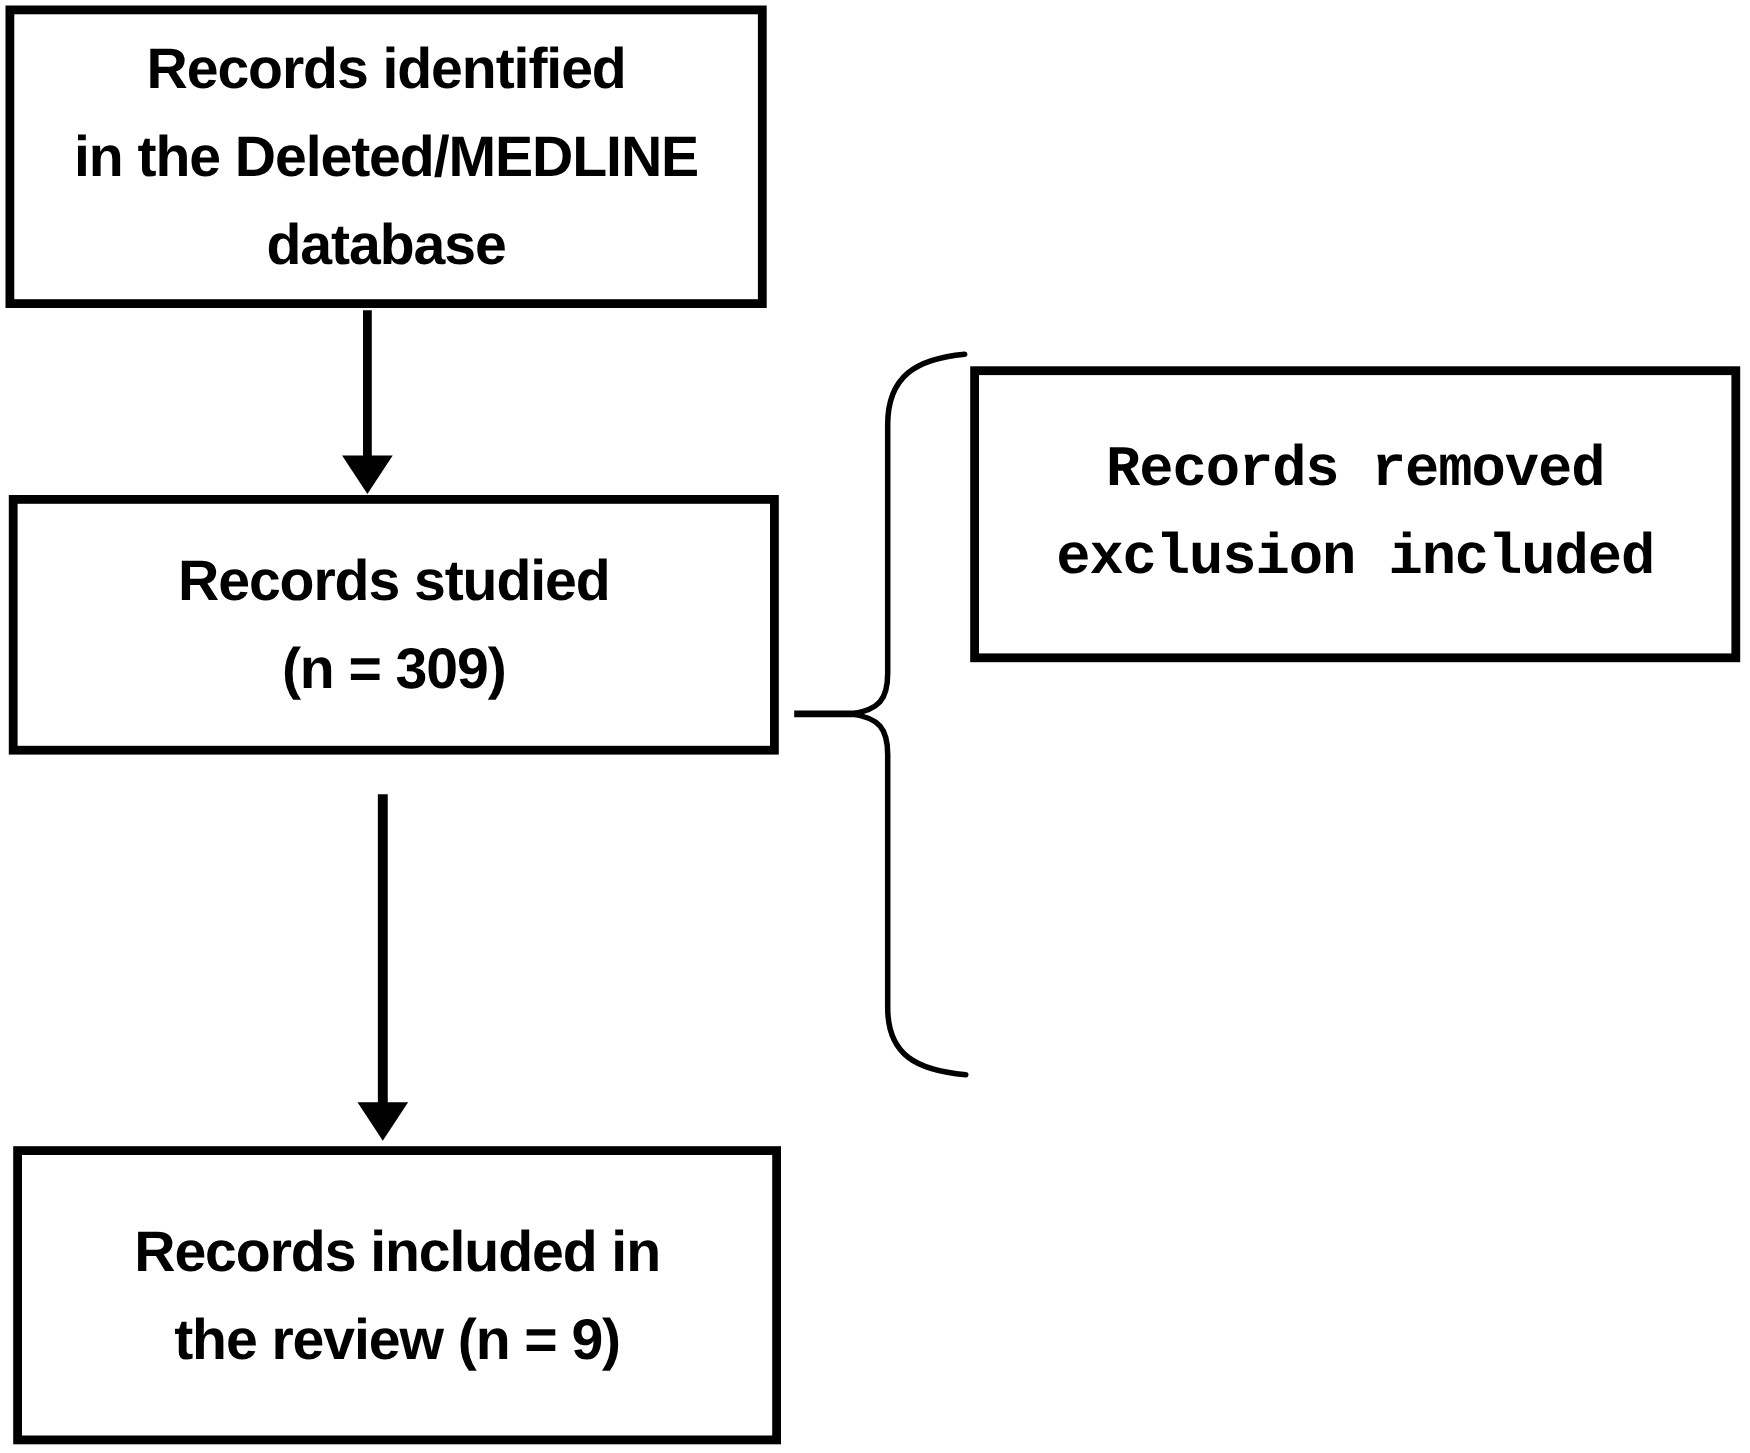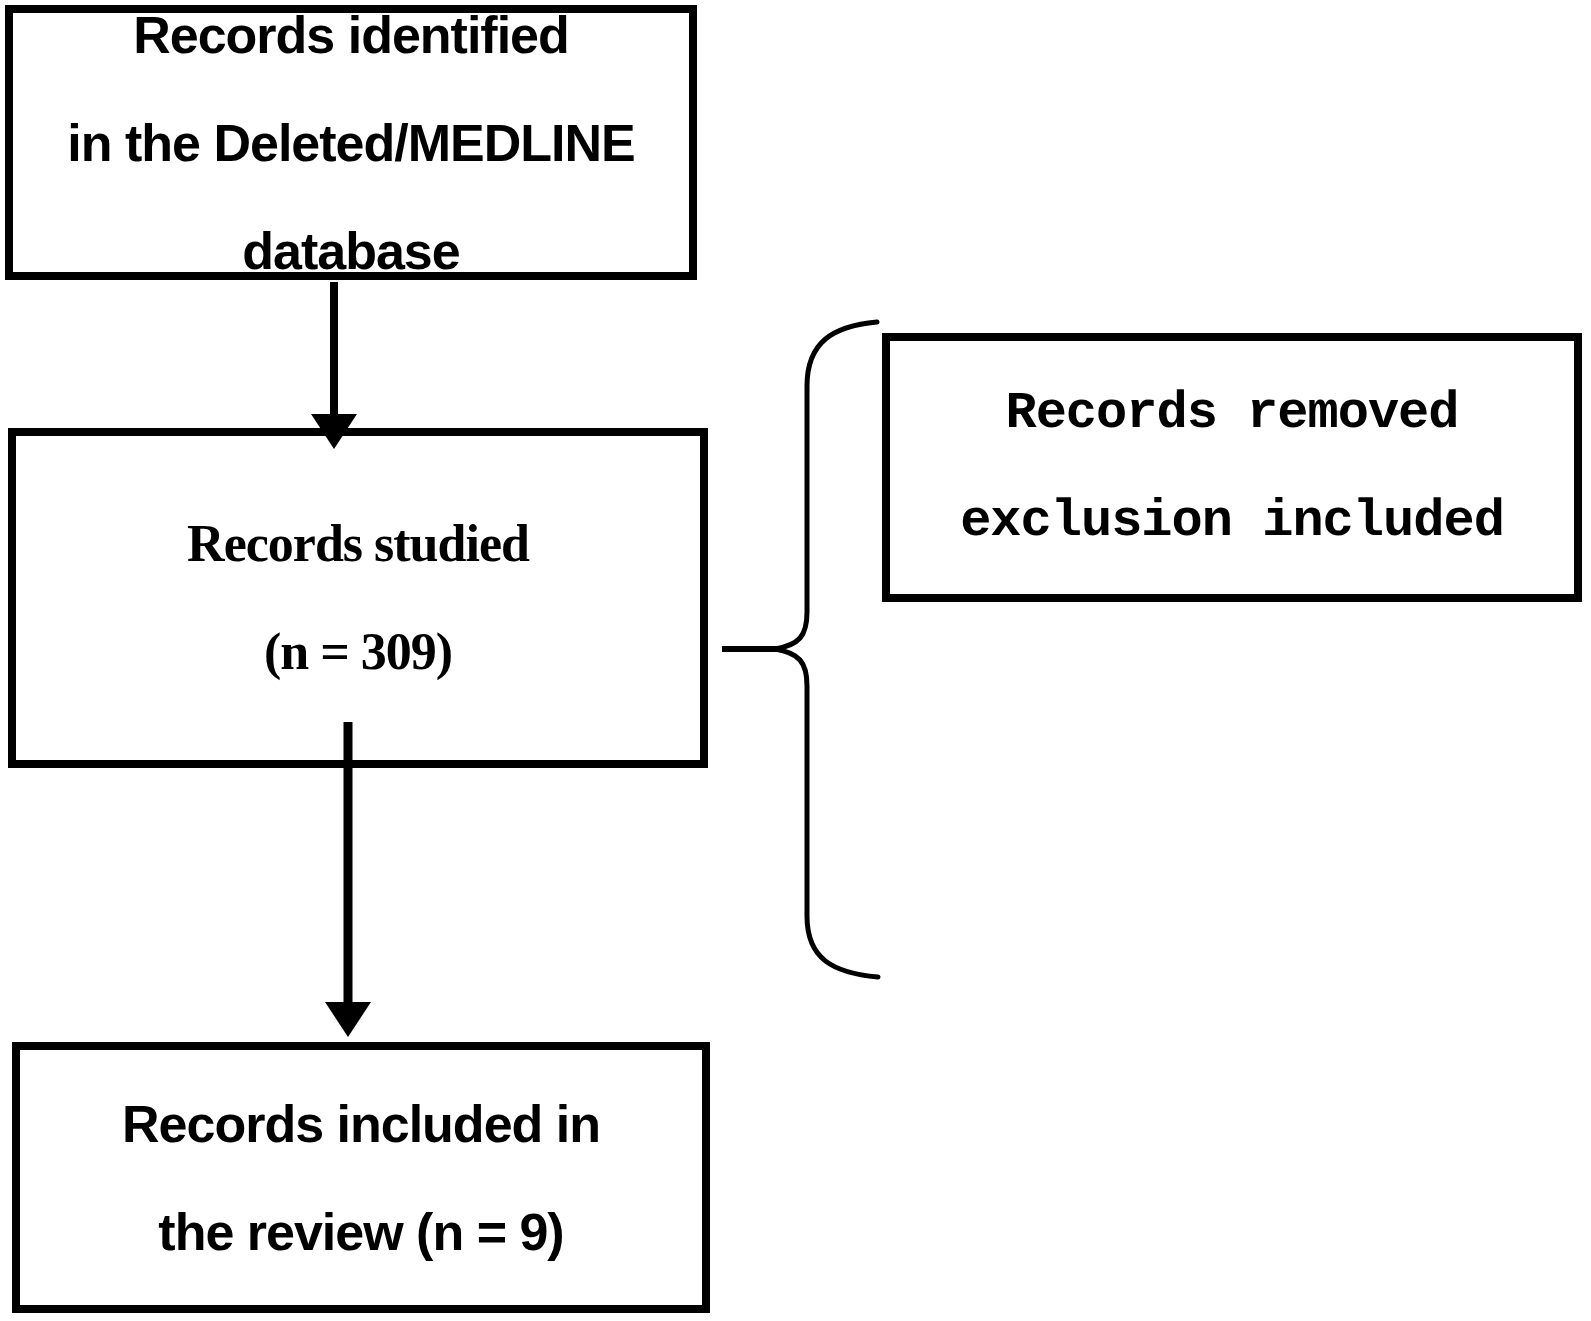--- a/index.html
+++ b/index.html
@@ -24,24 +24,23 @@
     flex-direction: column;
     justify-content: center;
     align-items: center;
     text-align: left;
     color: #000000;
     font-weight: bold;
     font-size: 52px;
     line-height: 80px;
     letter-spacing: -1px;
     white-space: nowrap;
-    gap: 28px;
   }
   #node-identified { left: 5px;   top: 5px;    width: 692px; height: 275px; }
-  #node-studied    { left: 8px;   top: 428px;  width: 700px; height: 340px; font-family: Liberation Serif, serif; }
+  #node-studied    { left: 8px;   top: 450px;  width: 700px; height: 236px; }
   #node-included   { left: 12px;  top: 1042px; width: 698px; height: 271px; }
   #node-removed    { left: 882px; top: 333px;  width: 700px; height: 269px; font-family: Liberation Mono, monospace; }
   #node-deleted    { left: 882px; top: 688px;  width: 700px; height: 270px; }
   .overlay {
     position: absolute;
     left: 0;
     top: 0;
     width: 1591px;
     height: 1321px;
     pointer-events: none;

